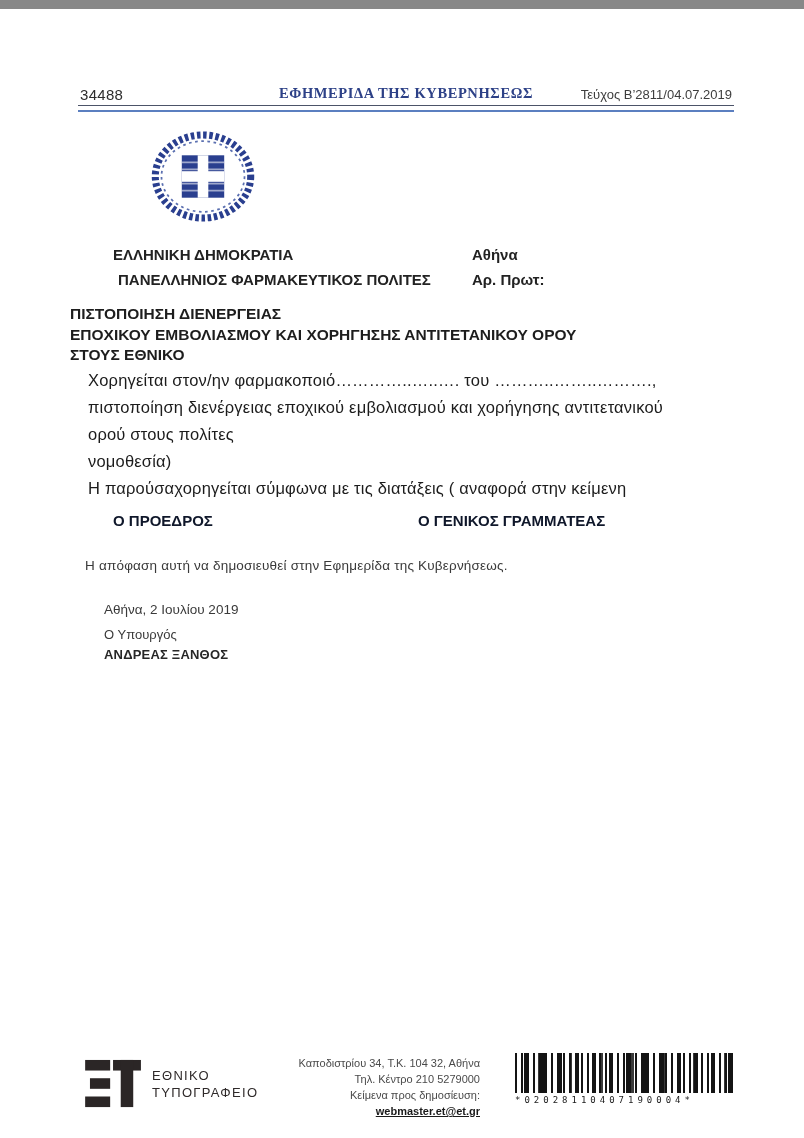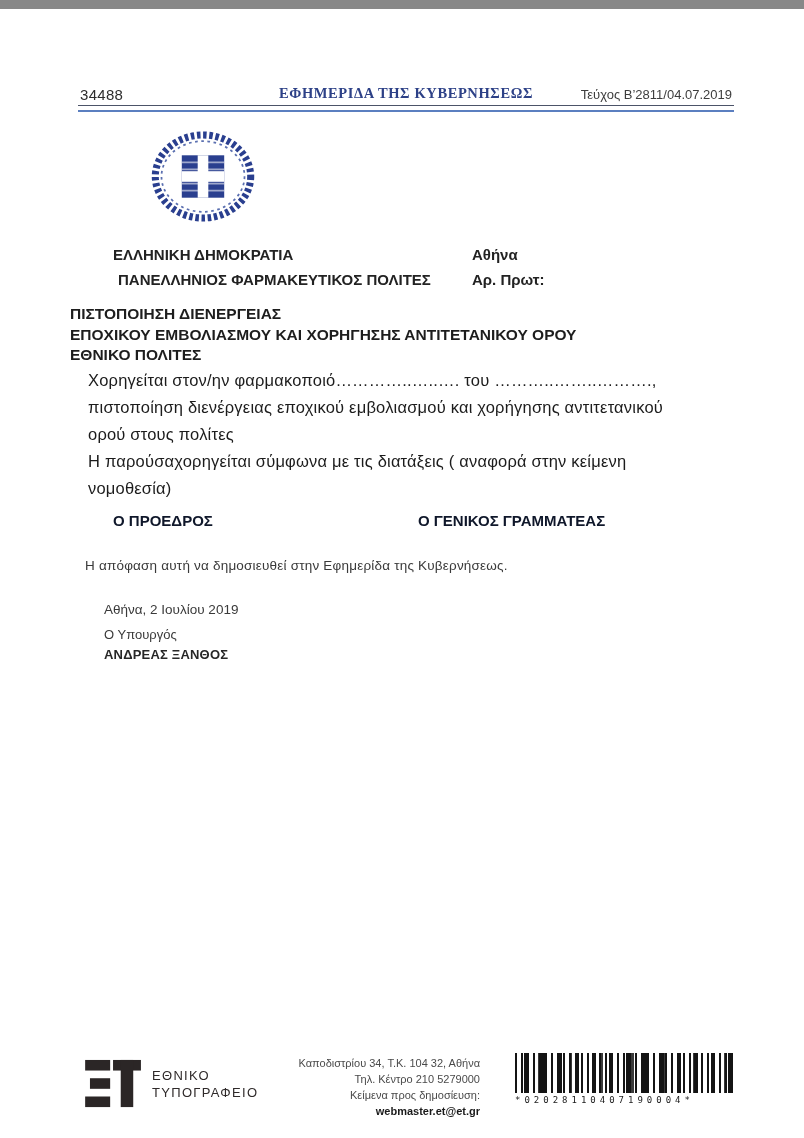--- a/index.html
+++ b/index.html
@@ -39,21 +39,21 @@
   .decision-publish{position:absolute;left:85px;top:549px;font-size:13.5px;color:#3a3a3a;letter-spacing:.2px;}
   .decision-date{position:absolute;left:104px;top:593px;font-size:13.5px;color:#3a3a3a;}
   .decision-signatory{position:absolute;left:104px;top:618px;font-size:13px;color:#3a3a3a;}
   .decision-name{position:absolute;left:104px;top:638px;font-size:13px;font-weight:bold;color:#272727;letter-spacing:.2px;}
   
   .footer-logo{position:absolute;left:85px;top:1050px;width:58px;height:50px;}
   .printer-name{position:absolute;left:152px;top:1058px;font-size:13px;color:#2f2a2a;
     letter-spacing:1.3px;line-height:17px;}
   .contact-block{position:absolute;left:270px;width:210px;top:1046px;text-align:right;
     font-size:11px;color:#4a4a4a;line-height:16px;}
-  .contact-email{font-weight:bold;color:#1a1a1a;cursor:pointer;}
+  .contact-email{font-weight:bold;color:#1a1a1a;text-decoration:underline;cursor:pointer;}
   .barcode{position:absolute;left:515px;top:1044px;width:222px;height:40px;
     background-color:#fff;
     background-image:
       repeating-linear-gradient(90deg,#141414 0 2px,rgba(0,0,0,0) 2px 6px),
       repeating-linear-gradient(90deg,rgba(0,0,0,0) 0 9px,#141414 9px 13px,rgba(0,0,0,0) 13px 17px),
       repeating-linear-gradient(90deg,rgba(0,0,0,0) 0 23px,#3a3a3a 23px 26px,rgba(0,0,0,0) 26px 31px);
   }
   .barcode-text{position:absolute;left:515px;top:1086px;width:222px;text-align:left;
     font-family:"DejaVu Sans Mono",monospace;font-size:9px;color:#1a1a1a;letter-spacing:4px;white-space:nowrap;}
 </style>
@@ -91,29 +91,29 @@
     <div class="org-line2">ΠΑΝΕΛΛΗΝΙΟΣ ΦΑΡΜΑΚΕΥΤΙΚΟΣ ΠΟΛΙΤΕΣ</div>
   </div>
   <div class="proto-block">
     <div>Αθήνα</div>
     <div>Αρ. Πρωτ:</div>
   </div>
 
   <div class="doc-title">
     <div>ΠΙΣΤΟΠΟΙΗΣΗ ΔΙΕΝΕΡΓΕΙΑΣ</div>
     <div>ΕΠΟΧΙΚΟΥ ΕΜΒΟΛΙΑΣΜΟΥ ΚΑΙ ΧΟΡΗΓΗΣΗΣ ΑΝΤΙΤΕΤΑΝΙΚΟΥ ΟΡΟΥ</div>
-    <div>ΕΘΝΙΚΟ ΠΟΛΙΤΕΣ</div>
+    <div>ΣΤΟΥΣ ΕΘΝΙΚΟ</div>
   </div>
 
   <div class="doc-body">
     <div>Χορηγείται στον/ην φαρμακοποιό…………..…..….  του ………..……..……….,</div>
     <div>πιστοποίηση διενέργειας εποχικού εμβολιασμού και χορήγησης αντιτετανικού</div>
     <div>ορού στους πολίτες</div>
+    <div>νομοθεσία)</div>
     <div>Η παρούσαχορηγείται σύμφωνα με τις διατάξεις ( αναφορά στην κείμενη</div>
-    <div>νομοθεσία)</div>
   </div>
 
   <div class="signatures">
     <span class="sig-left">Ο ΠΡΟΕΔΡΟΣ</span>
     <span class="sig-right">Ο ΓΕΝΙΚΟΣ ΓΡΑΜΜΑΤΕΑΣ</span>
   </div>
 
   <div class="decision-publish">Η απόφαση αυτή να δημοσιευθεί στην Εφημερίδα της Κυβερνήσεως.</div>
   <div class="decision-date">Αθήνα, 2 Ιουλίου 2019</div>
   <div class="decision-signatory">Ο Υπουργός</div>

